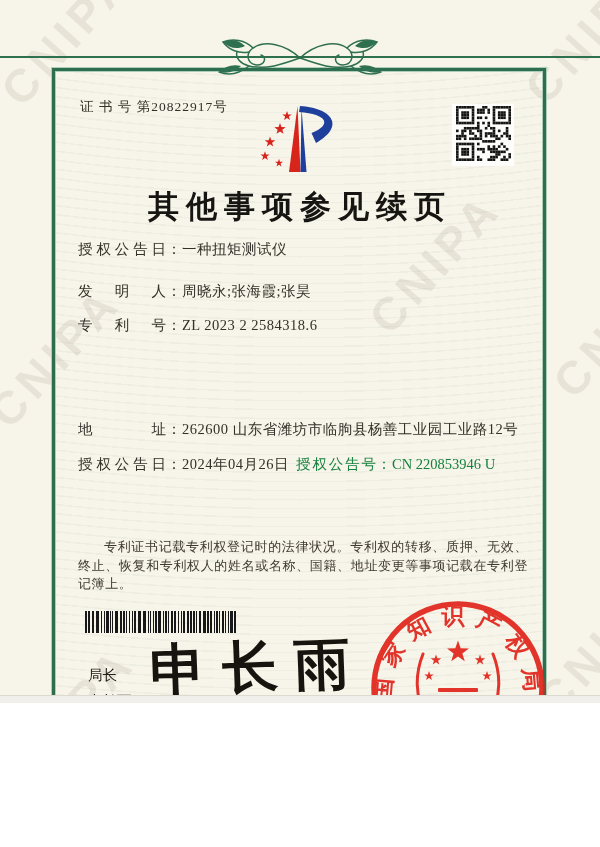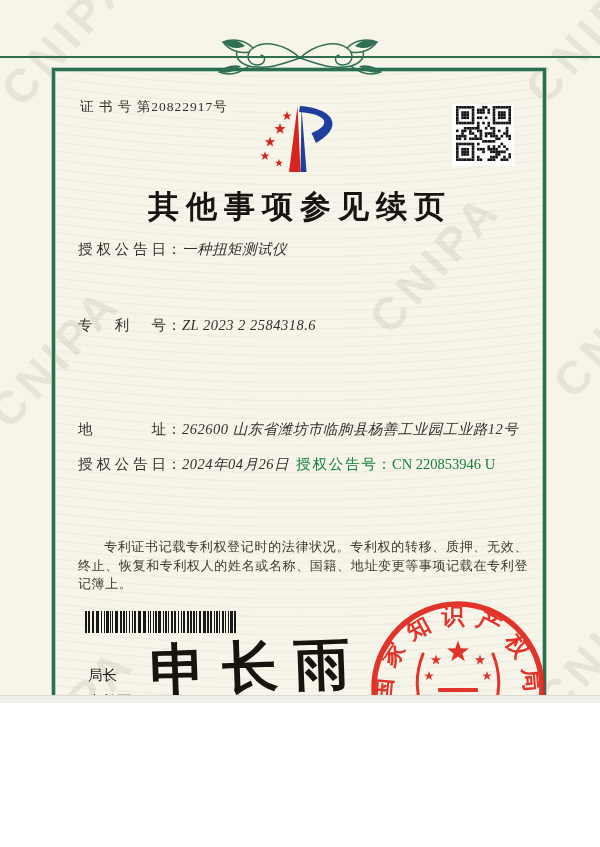--- a/index.html
+++ b/index.html
@@ -36,21 +36,21 @@
   }
   .cert-no{position:absolute;left:80px;top:98px;font-size:13.5px;letter-spacing:1px;color:#33302a;z-index:6;}
   .logo{position:absolute;left:256px;top:94px;width:100px;height:88px;z-index:6;}
   .qr-box{position:absolute;left:452px;top:104px;width:62px;height:62px;background:#fdfdfb;
     display:flex;align-items:center;justify-content:center;z-index:6;}
   .title{position:absolute;left:0;top:186px;width:600px;text-align:center;
     font-size:31px;font-weight:bold;letter-spacing:7px;color:#171512;z-index:6;}
   .row{position:absolute;left:78px;font-size:14.5px;color:#33302a;white-space:nowrap;z-index:6;}
   .row .lbl{display:inline-block;width:88px;text-align:justify;text-align-last:justify;vertical-align:bottom;}
   .row .colon{display:inline-block;width:16px;text-align:center;}
-  .row .val{letter-spacing:0.5px;font-style:italic;}
+  .row .val{letter-spacing:0.5px;}
   .row2{position:absolute;left:296px;font-size:14.5px;color:#15803d;white-space:nowrap;z-index:6;}
   .row2 .lbl{display:inline-block;width:80px;text-align:justify;text-align-last:justify;vertical-align:bottom;}
   .row2 .colon{display:inline-block;width:16px;text-align:center;}
   .para{position:absolute;left:78px;width:450px;font-size:13px;line-height:18.5px;
     text-indent:2em;letter-spacing:0.6px;color:#3f3a31;text-align:justify;z-index:6;}
   .barcode{position:absolute;left:85px;top:611px;width:156px;height:22px;z-index:6;}
   .signer{position:absolute;left:88px;font-size:14.5px;color:#23201b;
     font-family:"Liberation Sans","DejaVu Sans",sans-serif;z-index:6;}
   .signature{position:absolute;left:150px;top:630px;font-size:56px;letter-spacing:16px;
     color:#17130e;transform:rotate(-2deg);z-index:6;font-weight:bold;}
@@ -345,20 +345,23 @@
           <rect x="46.800000000000004" y="52" width="2.6" height="2.6"></rect>
           <rect x="49.4" y="52" width="2.6" height="2.6"></rect>
         </svg></div>
   </div>
 
   <div class="title">其他事项参见续页</div>
 
   <div class="row" style="top:240px">
     <span class="lbl">授权公告日</span><span class="colon">：</span><span class="val">一种扭矩测试仪</span>
   </div>
+  <div class="row" style="top:282px">
+    <span class="lbl">发明人</span><span class="colon">：</span><span class="val">周晓永;张海霞;张昊</span>
+  </div>
   <div class="row" style="top:316px">
     <span class="lbl">专利号</span><span class="colon">：</span><span class="val">ZL 2023 2 2584318.6</span>
   </div>
   <div class="row" style="top:420px">
     <span class="lbl">地址</span><span class="colon">：</span><span class="val">262600 山东省潍坊市临朐县杨善工业园工业路12号</span>
   </div>
   <div class="row" style="top:455px">
     <span class="lbl">授权公告日</span><span class="colon">：</span><span class="val">2024年04月26日</span>
   </div>
   <div class="row2" style="top:455px">

